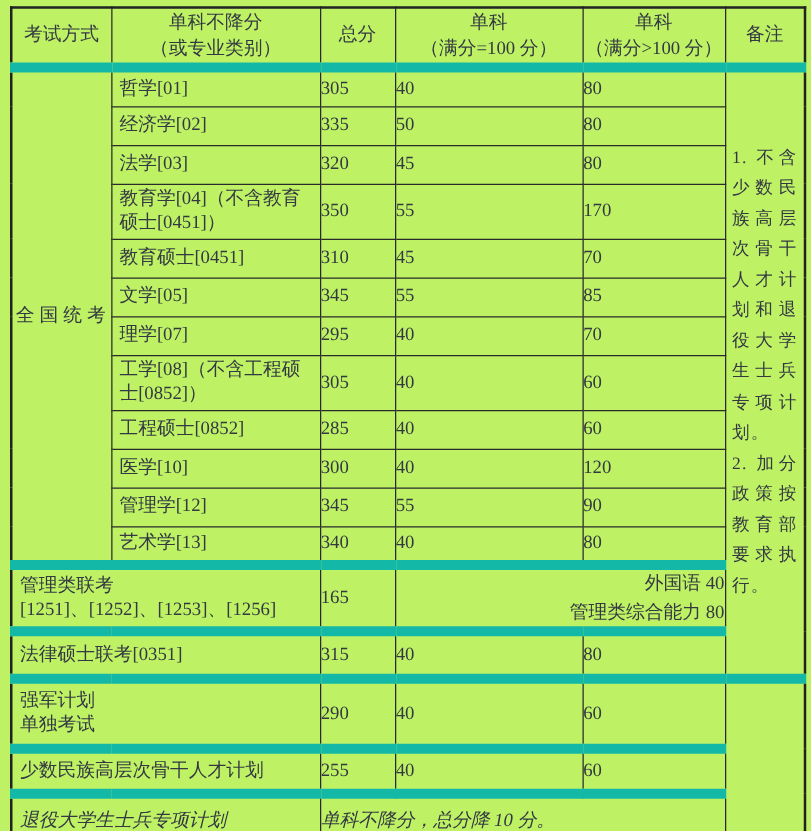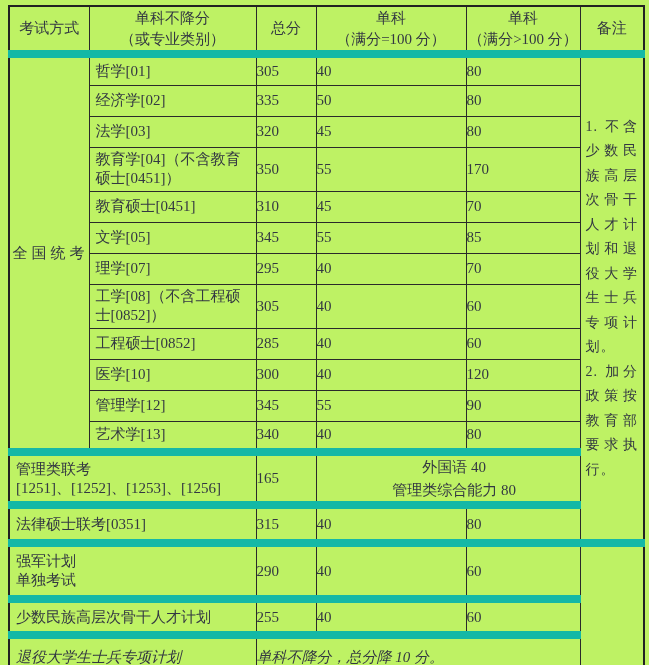--- a/index.html
+++ b/index.html
@@ -36,21 +36,21 @@
   .exam-method { text-align: right; letter-spacing: 4px; }
   .remark-cell {
     font-size: 14px;
     padding: 2px 5px;
     vertical-align: middle;
     text-align: justify;
     line-height: 1.75;
     letter-spacing: 1px;
   }
   .remark-cell p { margin: 0; }
-  .merged-left { text-align: center; padding-left: 12px; line-height: 1.5; }
+  .merged-left { text-align: right; padding-left: 12px; line-height: 1.5; }
   
   tr.h-hdr  { height: 48px; }
   tr.h-std  { height: 31px; }
   tr.h-tall { height: 44px; }
   tr.h-joint{ height: 32px; }
   tr.h-law  { height: 38px; }
   tr.h-mil  { height: 56px; }
   tr.h-min  { height: 36px; }
   tr.h-vet  { height: 42px; font-style: italic; }
   

